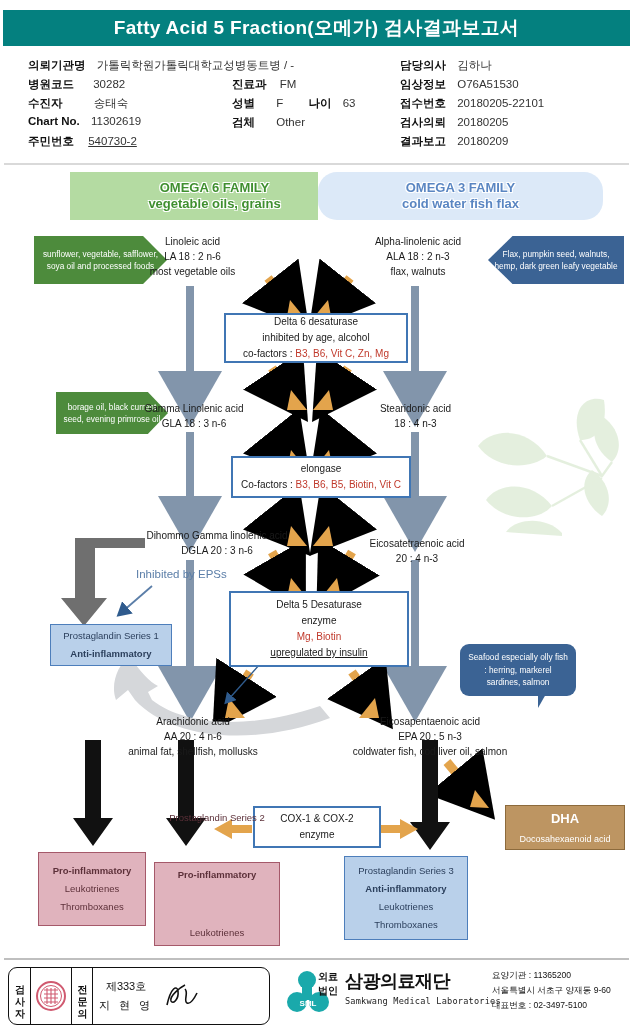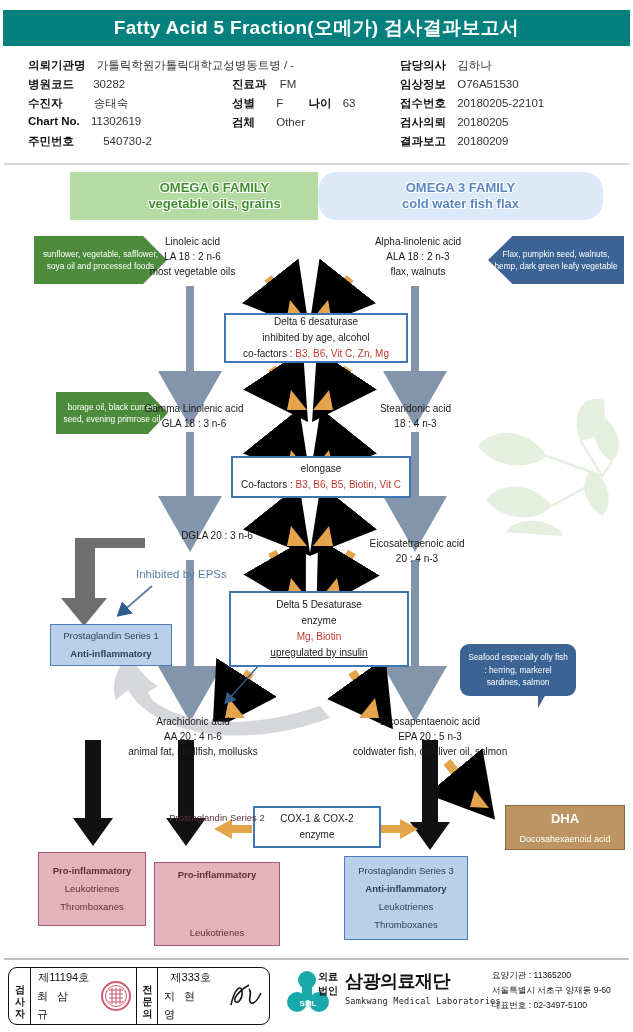--- a/index.html
+++ b/index.html
@@ -134,21 +134,21 @@
   <div class="pf" style="left:28px; top:44px;">
     <span class="lab">수진자</span>
     <span class="val" style="margin-left:28px;">송태숙</span>
   </div>
   <div class="pf" style="left:28px; top:63px;">
     <span class="lab">Chart No.</span>
     <span class="val" style="margin-left:8px;">11302619</span>
   </div>
   <div class="pf" style="left:28px; top:82px;">
     <span class="lab">주민번호</span>
-    <span class="val" style="margin-left:26px;">540730-2</span>
+    <span class="val" style="margin-left:11px;text-decoration:underline;">540730-2</span>
   </div>
 
   <div class="pf" style="left:232px; top:25px;">
     <span class="lab">진료과</span>
     <span class="val" style="margin-left:10px;">FM</span>
   </div>
   <div class="pf" style="left:232px; top:44px;">
     <span class="lab">성별</span>
     <span class="val" style="margin-left:18px;">F</span>
     <span class="lab" style="margin-left:22px;">나이</span>
@@ -303,20 +303,21 @@
 </div>
 <div class="node" style="left:124px; top:401px; width:140px;">
   <div>Gamma Linolenic acid</div>
   <div>GLA 18 : 3  n-6</div>
 </div>
 <div class="node" style="left:353px; top:401px; width:125px;">
   <div>Stearidonic acid</div>
   <div>18 : 4  n-3</div>
 </div>
 <div class="node" style="left:122px; top:528px; width:190px;">
+  <div>Dihommo Gamma linolenic acid</div>
   <div>DGLA 20 : 3  n-6</div>
 </div>
 <div class="node" style="left:348px; top:536px; width:138px;">
   <div>Eicosatetraenoic acid</div>
   <div>20 : 4  n-3</div>
 </div>
 <div class="node" style="left:110px; top:714px; width:166px;">
   <div>Arachidonic acid</div>
   <div>AA 20 : 4  n-6</div>
   <div>animal fat, shellfish, mollusks</div>
@@ -386,24 +387,20 @@
 
 <div class="resbox res-tan" style="left:505px; top:805px; width:120px; height:45px;">
   <div style="font-size:13px; font-weight:bold;">DHA</div>
   <div style="font-size:9px;">Docosahexaenoid acid</div>
 </div>
 
 <div class="foot-rule"></div>
 
 <div class="examiner-box">
   <div class="ex-cell ex-vert">검사자</div>
-  <div class="ex-cell ex-name">
-    <div>제11194호</div>
-    <div class="n2">최 삼 규</div>
-  </div>
   <div class="ex-cell stamp">
     <svg width="34" height="34" viewBox="0 0 34 34">
       <circle cx="17" cy="17" r="14" fill="none" stroke="#d05a70" stroke-width="2"></circle>
       <circle cx="17" cy="17" r="10.5" fill="none" stroke="#d05a70" stroke-width="1"></circle>
       <g stroke="#d05a70" stroke-width="1.1">
         <line x1="10" y1="11" x2="24" y2="11"></line>
           <line x1="10" y1="15" x2="24" y2="15"></line>
         <line x1="10" y1="19" x2="24" y2="19"></line>
           <line x1="10" y1="23" x2="24" y2="23"></line>
         <line x1="13" y1="9" x2="13" y2="25"></line>

